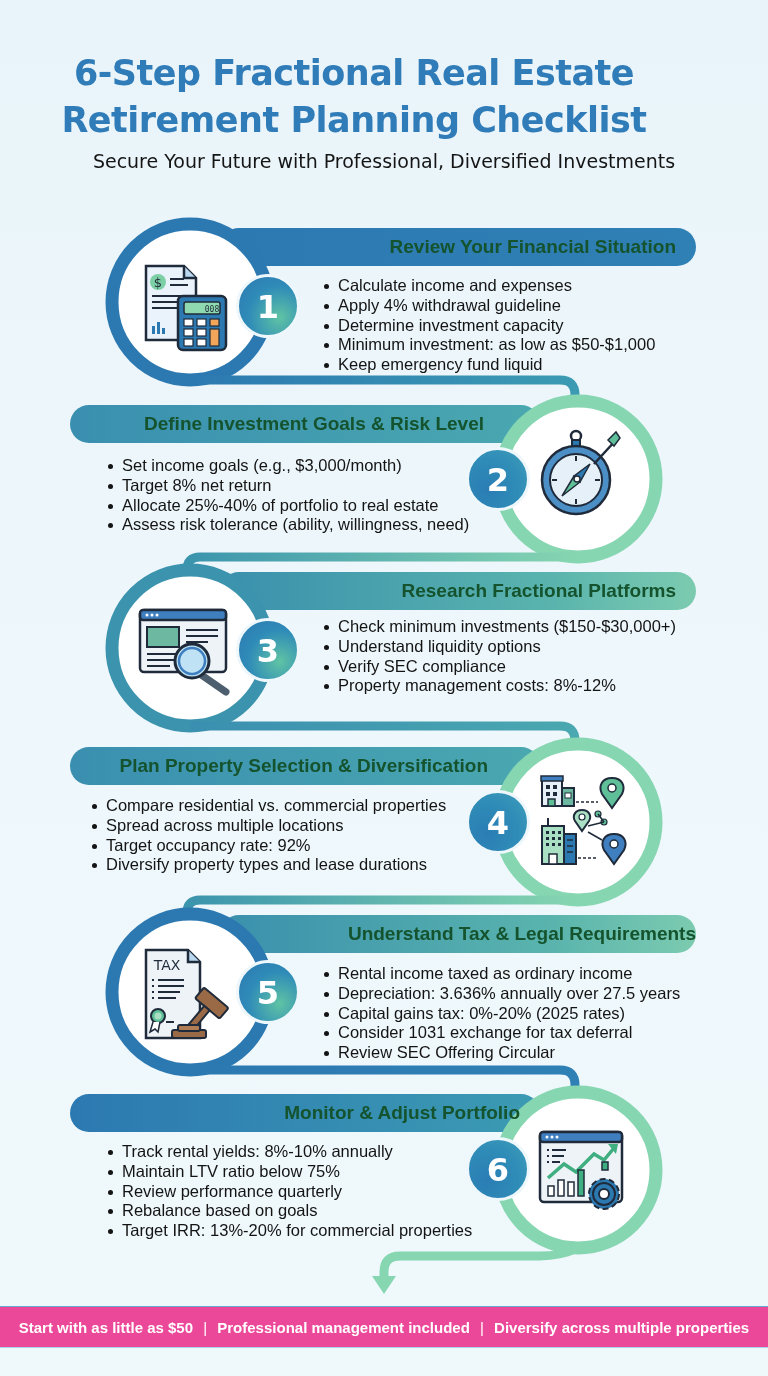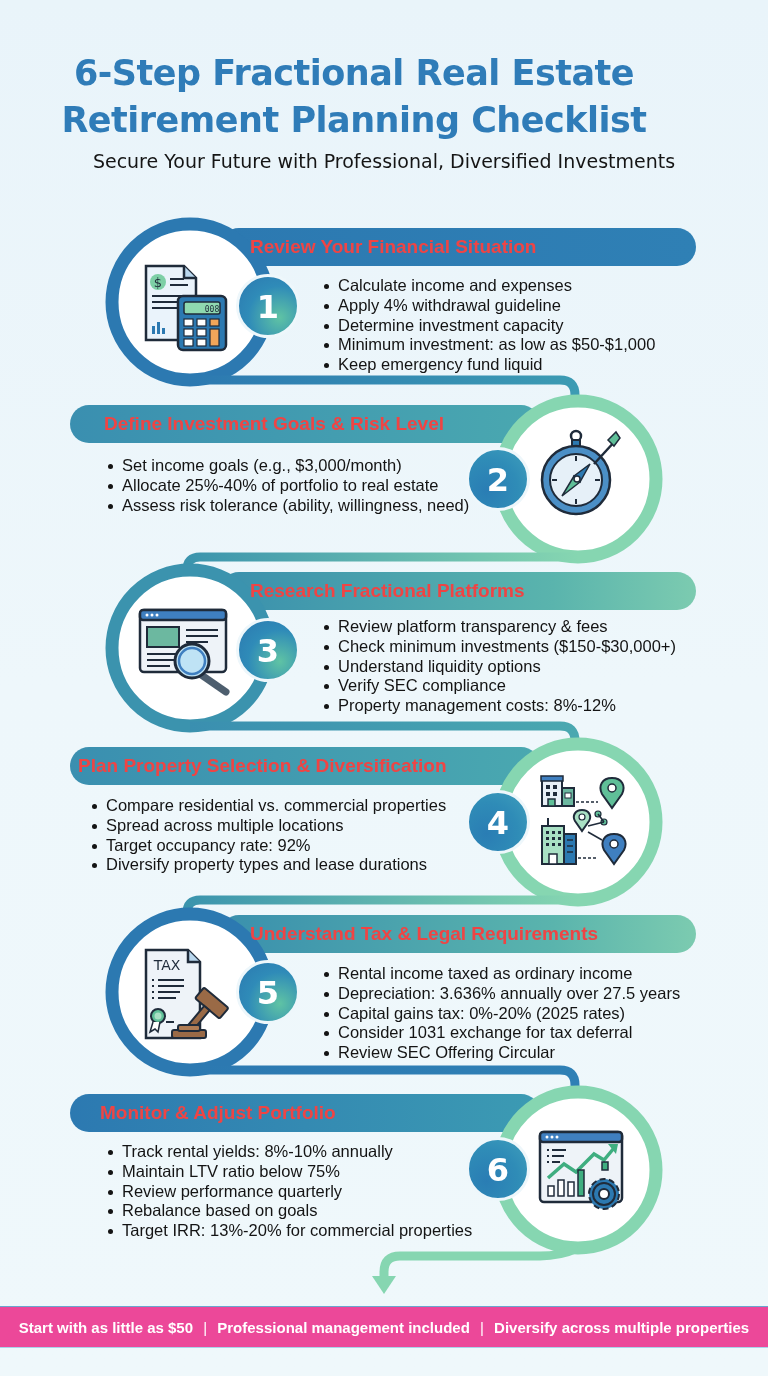--- a/index.html
+++ b/index.html
@@ -17,22 +17,22 @@
     font-size: 35px; line-height: 46px; letter-spacing: -0.5px;
   }
   .title.l1 { top: 50px; }
   .title.l2 { top: 97px; }
   .subtitle {
     position: absolute; top: 150px; left: 0; width: 768px; text-align: center;
     font-family: "DejaVu Sans", sans-serif; font-size: 19px; color: #151515;
   }
   svg.flow { position: absolute; left: 0; top: 0; }
   .band-title {
-    position: absolute; color: #ef4444; font-weight: bold; font-size: 19px;
-    line-height: 38px; height: 38px; white-space: nowrap; text-align: left;
+    position: absolute; color: #14532d; font-weight: bold; font-size: 19px;
+    line-height: 38px; height: 38px; white-space: nowrap; text-align: right;
   }
   .bullets {
     position: absolute; list-style: none; font-size: 16.5px; line-height: 19.8px; color: #141414;
   }
   .bullets li { position: relative; padding-left: 16px; white-space: nowrap; }
   .bullets li::before {
     content: ""; position: absolute; left: 2px; top: 8px; width: 5px; height: 5px;
     border-radius: 50%; background: #141414;
   }
   .num {
@@ -153,20 +153,21 @@
     <rect x="57" y="67" width="9" height="7" fill="#fff" stroke="#1f2b3a" stroke-width="1.2"></rect>
     <rect x="70" y="67" width="9" height="17" fill="#f2a65a" stroke="#1f2b3a" stroke-width="1.2"></rect>
   <rect x="44" y="77" width="9" height="7" fill="#fff" stroke="#1f2b3a" stroke-width="1.2"></rect>
     <rect x="57" y="77" width="9" height="7" fill="#fff" stroke="#1f2b3a" stroke-width="1.2"></rect>
 </svg>
 
 <div class="band-title" style="left:104px; top:405px; width:380px;">Define Investment Goals &amp; Risk Level</div>
 <div class="num teal" style="left:466px; top:447px;">2</div>
 <ul class="bullets" style="left:106px; top:456px;">
   <li>Set income goals (e.g., $3,000/month)</li>
+  <li>Target 8% net return</li>
   <li>Allocate 25%-40% of portfolio to real estate</li>
   <li>Assess risk tolerance (ability, willingness, need)</li>
 </ul>
 <svg class="icon" style="left:536px; top:428px;" width="90" height="90" viewBox="0 0 90 90">
   <circle cx="40" cy="8" r="5" fill="#fff" stroke="#1f2b3a" stroke-width="2.5"></circle>
   <rect x="36" y="12" width="8" height="6" fill="#2c79b1" stroke="#1f2b3a" stroke-width="2"></rect>
   <circle cx="40" cy="52" r="34" fill="#4b8fc6" stroke="#1f2b3a" stroke-width="2.5"></circle>
   <circle cx="40" cy="52" r="26" fill="#e6f0f8" stroke="#1f2b3a" stroke-width="2"></circle>
   <line x1="40" y1="28" x2="40" y2="33" stroke="#1f2b3a" stroke-width="2"></line>
   <line x1="40" y1="71" x2="40" y2="76" stroke="#1f2b3a" stroke-width="2"></line>
@@ -175,21 +176,20 @@
   <polygon points="26,68 38,48 44,54" fill="#5fbf98" stroke="#1f2b3a" stroke-width="1.5"></polygon>
   <polygon points="54,36 38,48 44,54" fill="#2c79b1" stroke="#1f2b3a" stroke-width="1.5"></polygon>
   <circle cx="41" cy="51" r="3" fill="#fff" stroke="#1f2b3a" stroke-width="1.5"></circle>
   <line x1="58" y1="36" x2="80" y2="12" stroke="#1f2b3a" stroke-width="2.5"></line>
   <polygon points="72,12 80,4 84,10 78,18" fill="#5fbf98" stroke="#1f2b3a" stroke-width="1.5"></polygon>
 </svg>
 
 <div class="band-title" style="left:250px; top:572px; width:426px;">Research Fractional Platforms</div>
 <div class="num blue" style="left:236px; top:618px;">3</div>
 <ul class="bullets" style="left:322px; top:617px;">
-  <li>Review platform transparency &amp; fees</li>
   <li>Check minimum investments ($150-$30,000+)</li>
   <li>Understand liquidity options</li>
   <li>Verify SEC compliance</li>
   <li>Property management costs: 8%-12%</li>
 </ul>
 <svg class="icon" style="left:138px; top:608px;" width="100" height="90" viewBox="0 0 100 90">
   <rect x="2" y="2" width="86" height="62" rx="4" fill="#eef3f8" stroke="#1f2b3a" stroke-width="2.5"></rect>
   <rect x="2" y="2" width="86" height="10" rx="3" fill="#3f7fc0" stroke="#1f2b3a" stroke-width="2.5"></rect>
   <circle cx="9" cy="7" r="1.5" fill="#fff"></circle>
     <circle cx="14" cy="7" r="1.5" fill="#fff"></circle>

